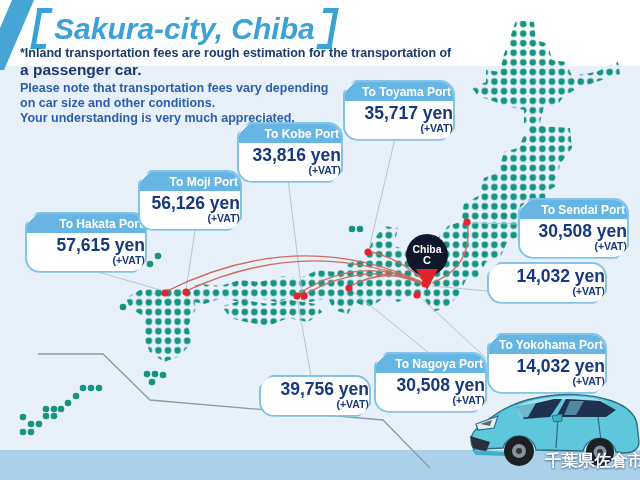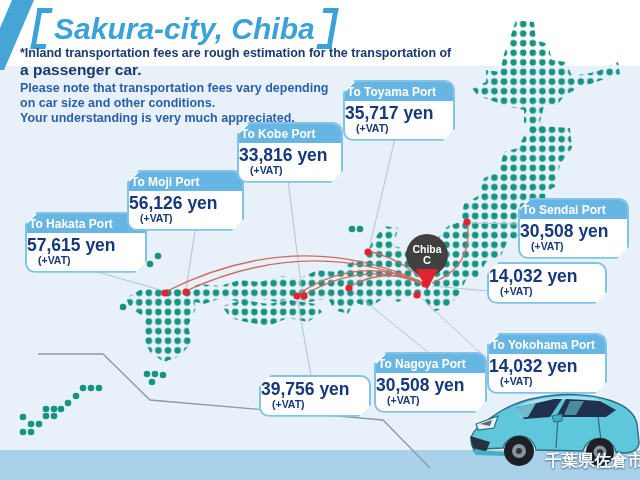--- a/index.html
+++ b/index.html
@@ -24,39 +24,39 @@
   .note.n1{top:46px;font-size:12.5px;color:#1b3a70;}
   .note.n2{top:61px;font-size:15.5px;color:#1b3a70;}
   .note.n3{top:81px;font-size:12.5px;color:#2a5fae;}
   .note.n4{top:96px;font-size:12.5px;color:#2a5fae;}
   .note.n5{top:111px;font-size:12.5px;color:#2a5fae;}
 
   
   .map-svg{position:absolute;left:0;top:0;z-index:1;}
 
   
-  .card{position:absolute;z-index:2;background:#ffffff;border:2.5px solid #82c4e8;border-radius:10px;
-    box-sizing:border-box;overflow:hidden;text-align:left;
+  .card{position:absolute;z-index:2;background:#ffffff;border:2.5px solid #82c4e8;border-radius:15px;
+    box-sizing:border-box;overflow:hidden;text-align:right;
     clip-path:polygon(12px 0,100% 0,100% calc(100% - 12px),calc(100% - 12px) 100%,0 100%,0 12px);}
   .card-header{background:#66b5e3;color:#ffffff;font-weight:700;font-size:12px;padding:3px 2px 2px 2px;
     clip-path:polygon(10px 0,100% 0,100% 100%,0 100%,0 10px);}
   .card-fee{color:#16387c;font-weight:800;font-size:17.5px;line-height:1.1;padding-top:3px;}
   .card-vat{color:#16387c;font-weight:700;font-size:10.5px;line-height:1.1;padding-bottom:4px;padding-left:11px;}
   .card.hakata{left:25px;top:212px;width:122px;}
-  .card.moji{left:127px;top:170px;width:117px;}
+  .card.moji{left:138px;top:170px;width:104px;}
   .card.kobe{left:237px;top:122px;width:106px;}
   .card.toyama{left:343px;top:80px;width:112px;}
   .card.sendai{left:518px;top:198px;width:111px;}
   .card.kisarazu{left:487px;top:262px;width:120px;}
   .card.yokohama{left:487px;top:333px;width:120px;}
   .card.nagoya{left:374px;top:352px;width:113px;}
   .card.osaka{left:259px;top:375px;width:112px;}
 
   
-  .pin{position:absolute;left:406px;top:234px;width:42px;height:42px;background:#404040;border-radius:50%;
+  .pin{position:absolute;left:406px;top:234px;width:42px;height:42px;background:#0f172a;border-radius:50%;
     z-index:3;display:flex;flex-direction:column;align-items:center;justify-content:center;
     color:#fff;font-weight:700;}
   .pin::after{content:"";position:absolute;top:35px;left:50%;transform:translateX(-50%);
     border-left:11px solid transparent;border-right:11px solid transparent;border-top:21px solid #e0232e;}
   .pin .l1{font-size:10.5px;line-height:1.05;}
   .pin .l2{font-size:11px;line-height:1.05;}
 
   
   .car-svg{position:absolute;left:466px;top:386px;z-index:2;}
   .watermark{position:absolute;left:545px;top:450px;z-index:3;color:#ffffff;font-weight:800;font-size:16.5px;

